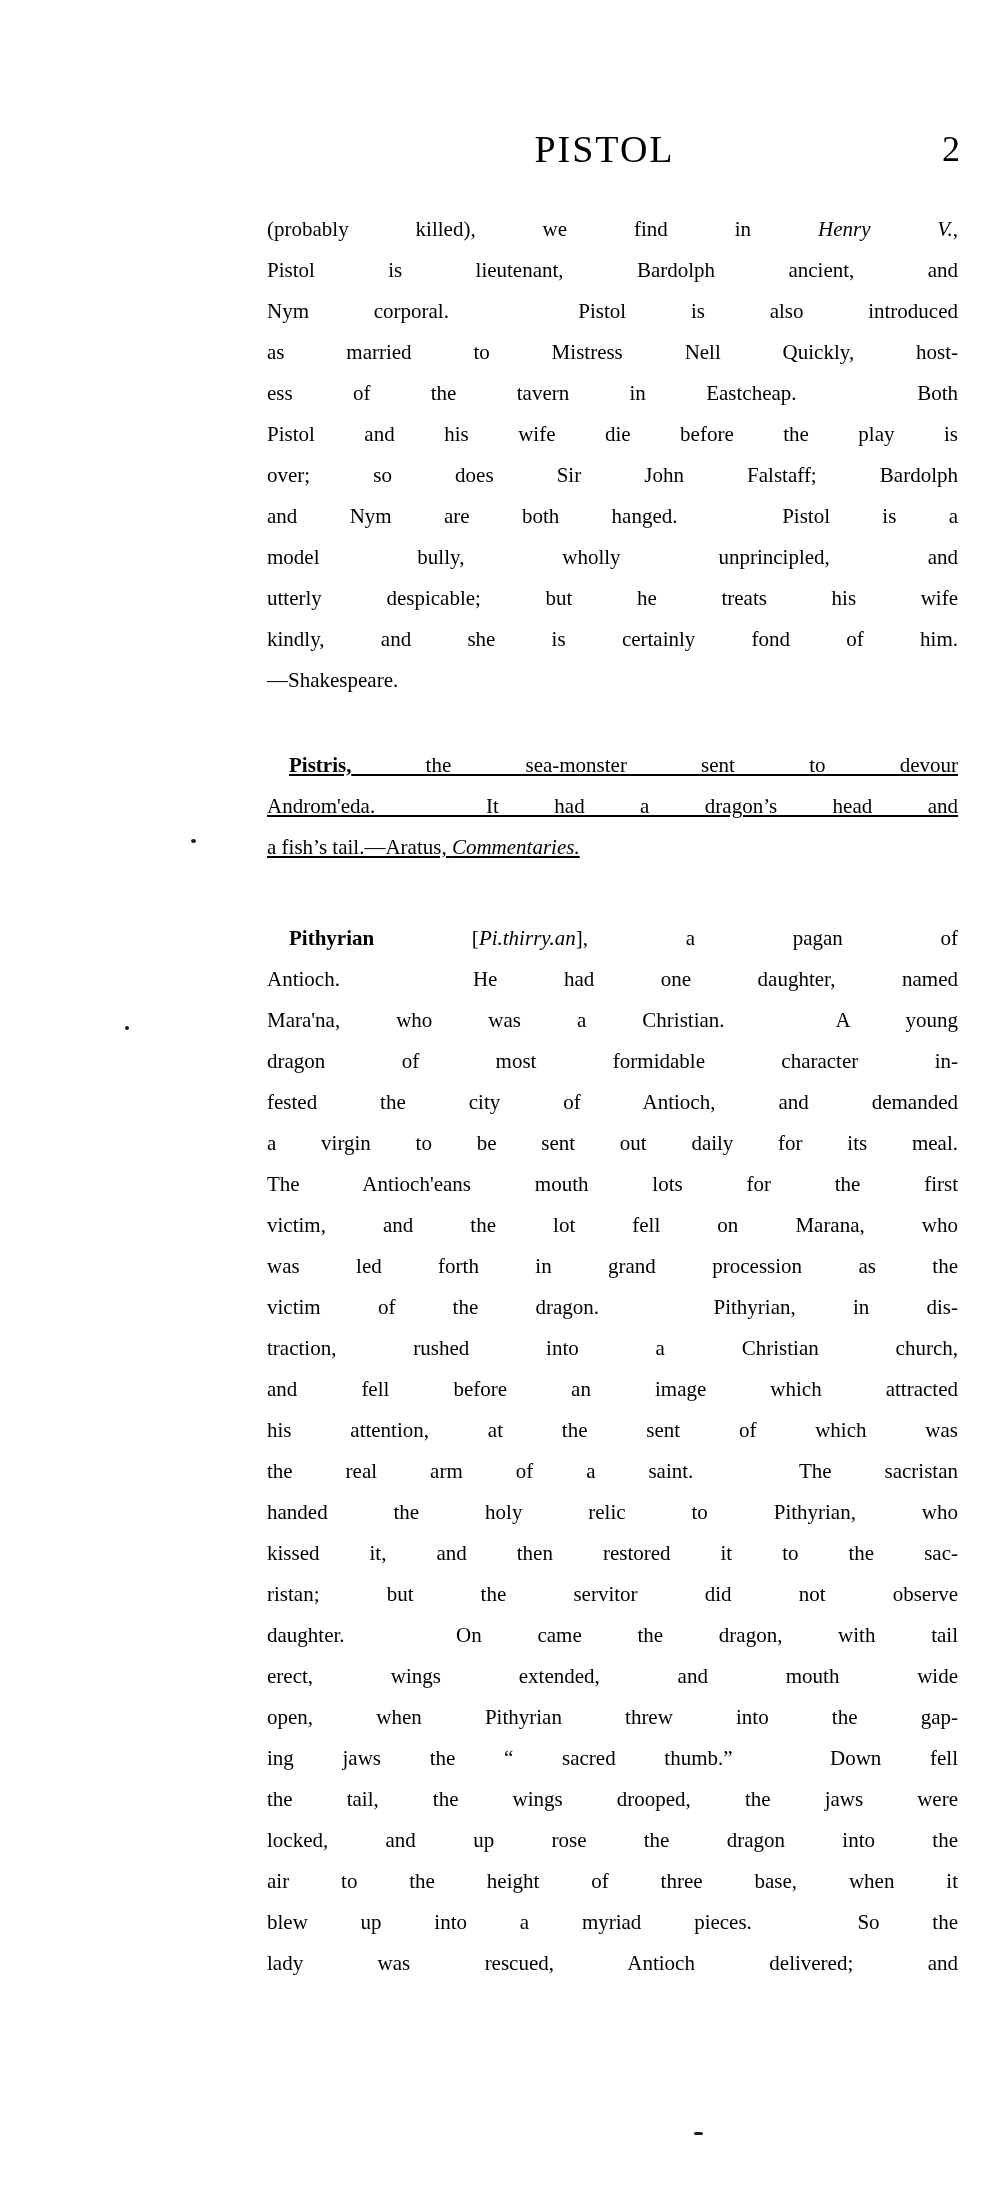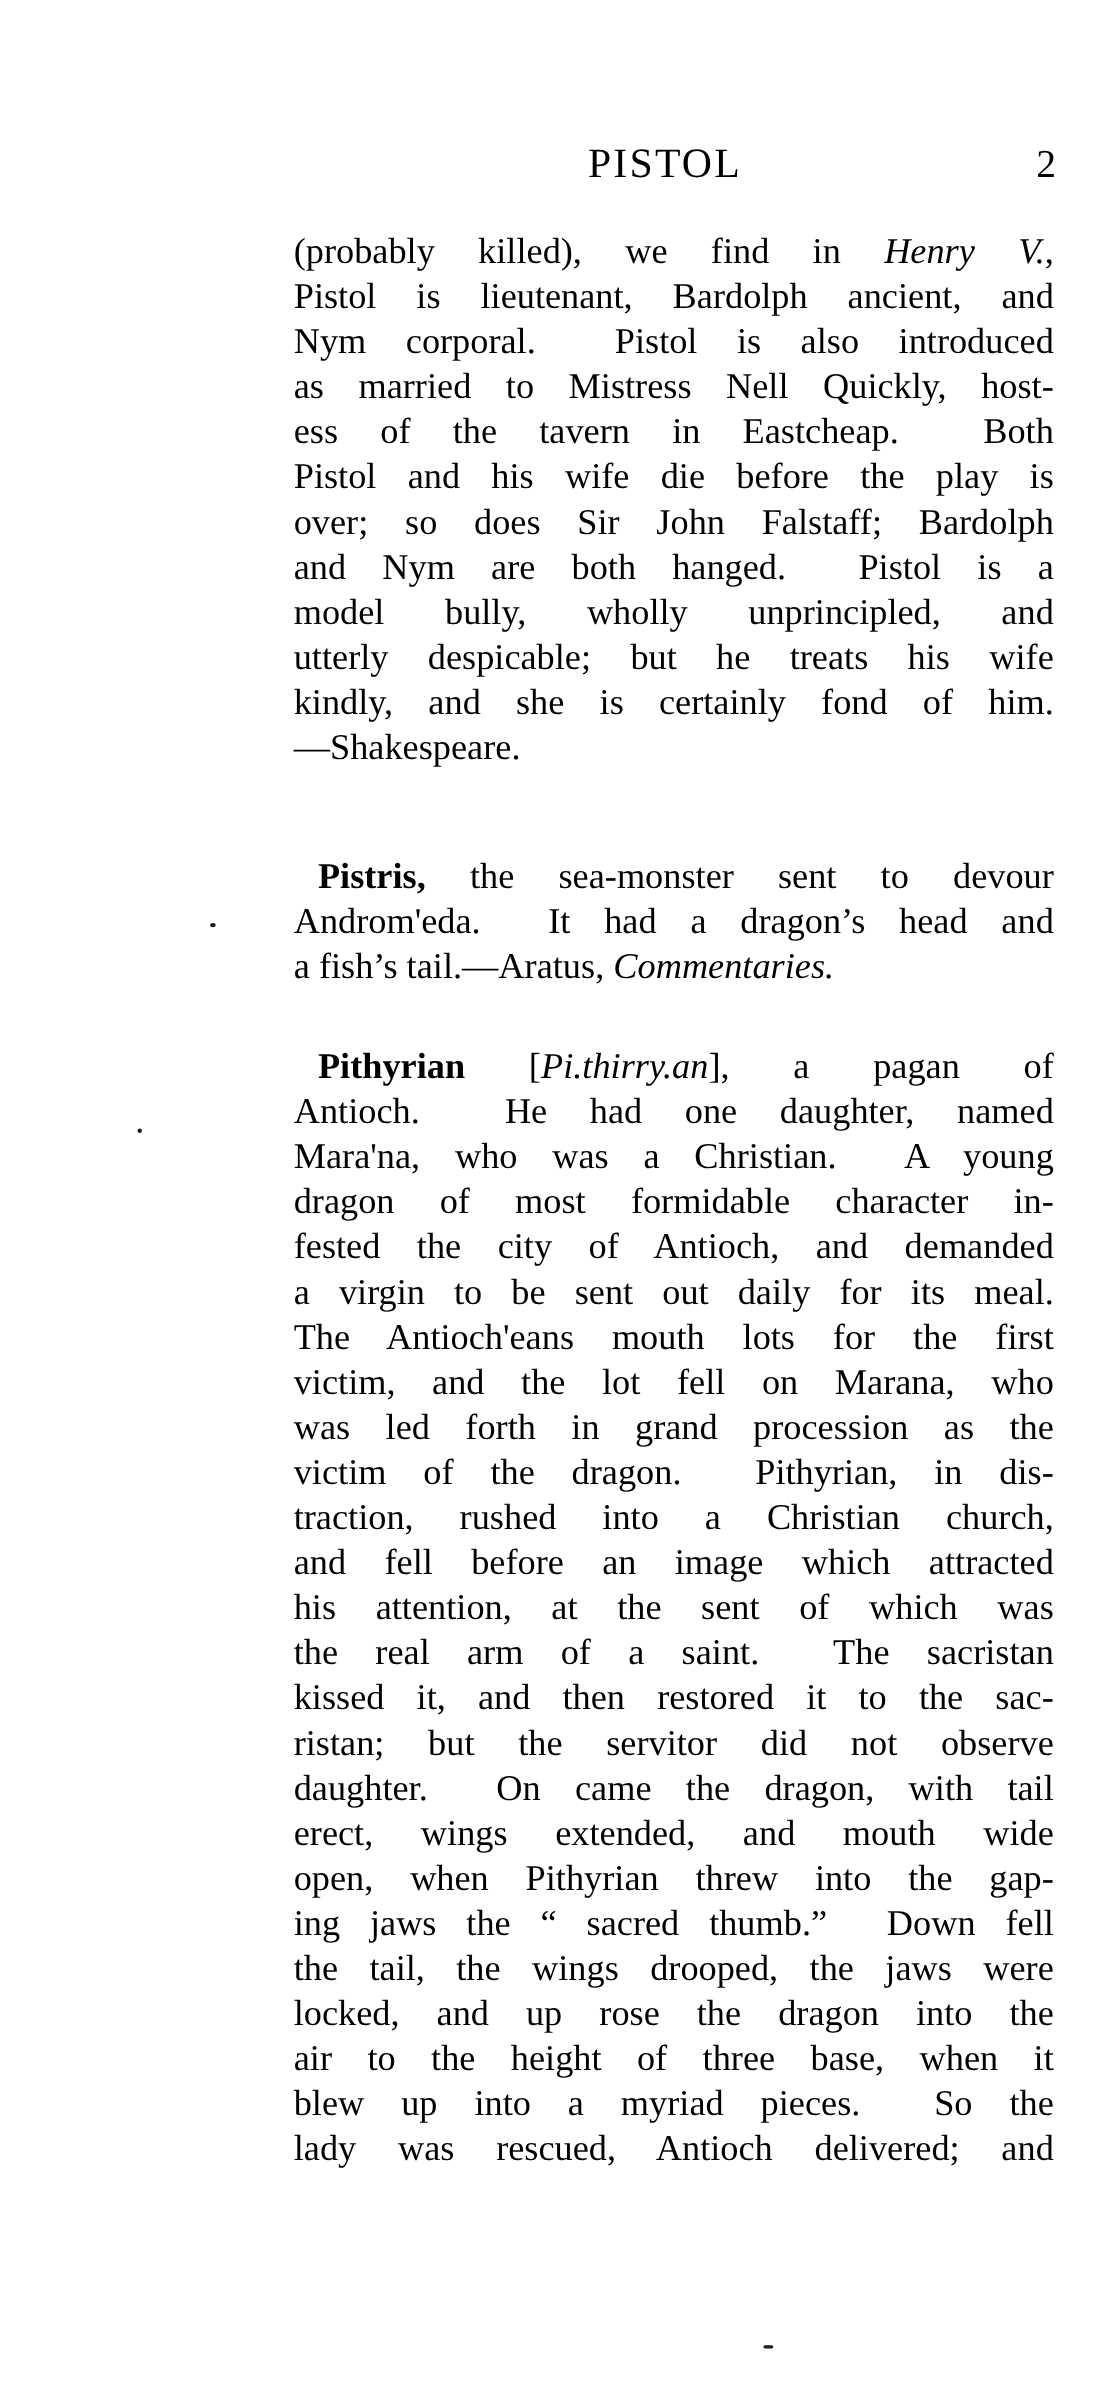--- a/index.html
+++ b/index.html
@@ -31,25 +31,25 @@
     position: absolute;
     right: -2px;
     top: 0;
     font-size: 36px;
   }
   .body-text {
     position: absolute;
     left: 267px;
     top: 209px;
     width: 691px;
-    font-size: 33px;
+    font-size: 21px;
     line-height: 41px;
   }
   .entry { margin: 0; }
-  [data-name="entry-pistris"]   { margin-top: 76px; }
+  [data-name="entry-pistris"]   { margin-top: 44px; text-decoration: underline; }
   [data-name="entry-pithyrian"] { margin-top: 50px; }
   .line { height: 41px; }
   .line.j { text-align: justify; text-align-last: justify; }
   .line.ind { text-indent: 22px; }
   .seg-r { font-style: normal; font-weight: normal; }
   .seg-i { font-style: italic; }
   .seg-b { font-weight: bold; }
   .speck { position: absolute; background: #1c1c1c; border-radius: 50%; }
   .speck-1 { left: 191px; top: 839px;  width: 5px; height: 4px; }
   .speck-2 { left: 125px; top: 1026px; width: 4px; height: 4px; }
@@ -92,20 +92,21 @@
         <div class="line j" data-name="text-line"><span class="seg-r" data-name="text-segment">fested the city of Antioch, and demanded</span></div>
         <div class="line j" data-name="text-line"><span class="seg-r" data-name="text-segment">a virgin to be sent out daily for its meal.</span></div>
         <div class="line j" data-name="text-line"><span class="seg-r" data-name="text-segment">The Antioch'eans mouth lots for the first</span></div>
         <div class="line j" data-name="text-line"><span class="seg-r" data-name="text-segment">victim, and the lot fell on Marana, who</span></div>
         <div class="line j" data-name="text-line"><span class="seg-r" data-name="text-segment">was led forth in grand procession as the</span></div>
         <div class="line j" data-name="text-line"><span class="seg-r" data-name="text-segment">victim of the dragon.&nbsp; Pithyrian, in dis-</span></div>
         <div class="line j" data-name="text-line"><span class="seg-r" data-name="text-segment">traction, rushed into a Christian church,</span></div>
         <div class="line j" data-name="text-line"><span class="seg-r" data-name="text-segment">and fell before an image which attracted</span></div>
         <div class="line j" data-name="text-line"><span class="seg-r" data-name="text-segment">his attention, at the sent of which was</span></div>
         <div class="line j" data-name="text-line"><span class="seg-r" data-name="text-segment">the real arm of a saint.&nbsp; The sacristan</span></div>
+        <div class="line j" data-name="text-line"><span class="seg-r" data-name="text-segment">handed the holy relic to Pithyrian, who</span></div>
         <div class="line j" data-name="text-line"><span class="seg-r" data-name="text-segment">kissed it, and then restored it to the sac-</span></div>
         <div class="line j" data-name="text-line"><span class="seg-r" data-name="text-segment">ristan; but the servitor did not observe</span></div>
         <div class="line j" data-name="text-line"><span class="seg-r" data-name="text-segment">daughter.&nbsp; On came the dragon, with tail</span></div>
         <div class="line j" data-name="text-line"><span class="seg-r" data-name="text-segment">erect, wings extended, and mouth wide</span></div>
         <div class="line j" data-name="text-line"><span class="seg-r" data-name="text-segment">open, when Pithyrian threw into the gap-</span></div>
         <div class="line j" data-name="text-line"><span class="seg-r" data-name="text-segment">ing jaws the “ sacred thumb.”&nbsp; Down fell</span></div>
         <div class="line j" data-name="text-line"><span class="seg-r" data-name="text-segment">the tail, the wings drooped, the jaws were</span></div>
         <div class="line j" data-name="text-line"><span class="seg-r" data-name="text-segment">locked, and up rose the dragon into the</span></div>
         <div class="line j" data-name="text-line"><span class="seg-r" data-name="text-segment">air to the height of three base, when it</span></div>
         <div class="line j" data-name="text-line"><span class="seg-r" data-name="text-segment">blew up into a myriad pieces.&nbsp; So the</span></div>

